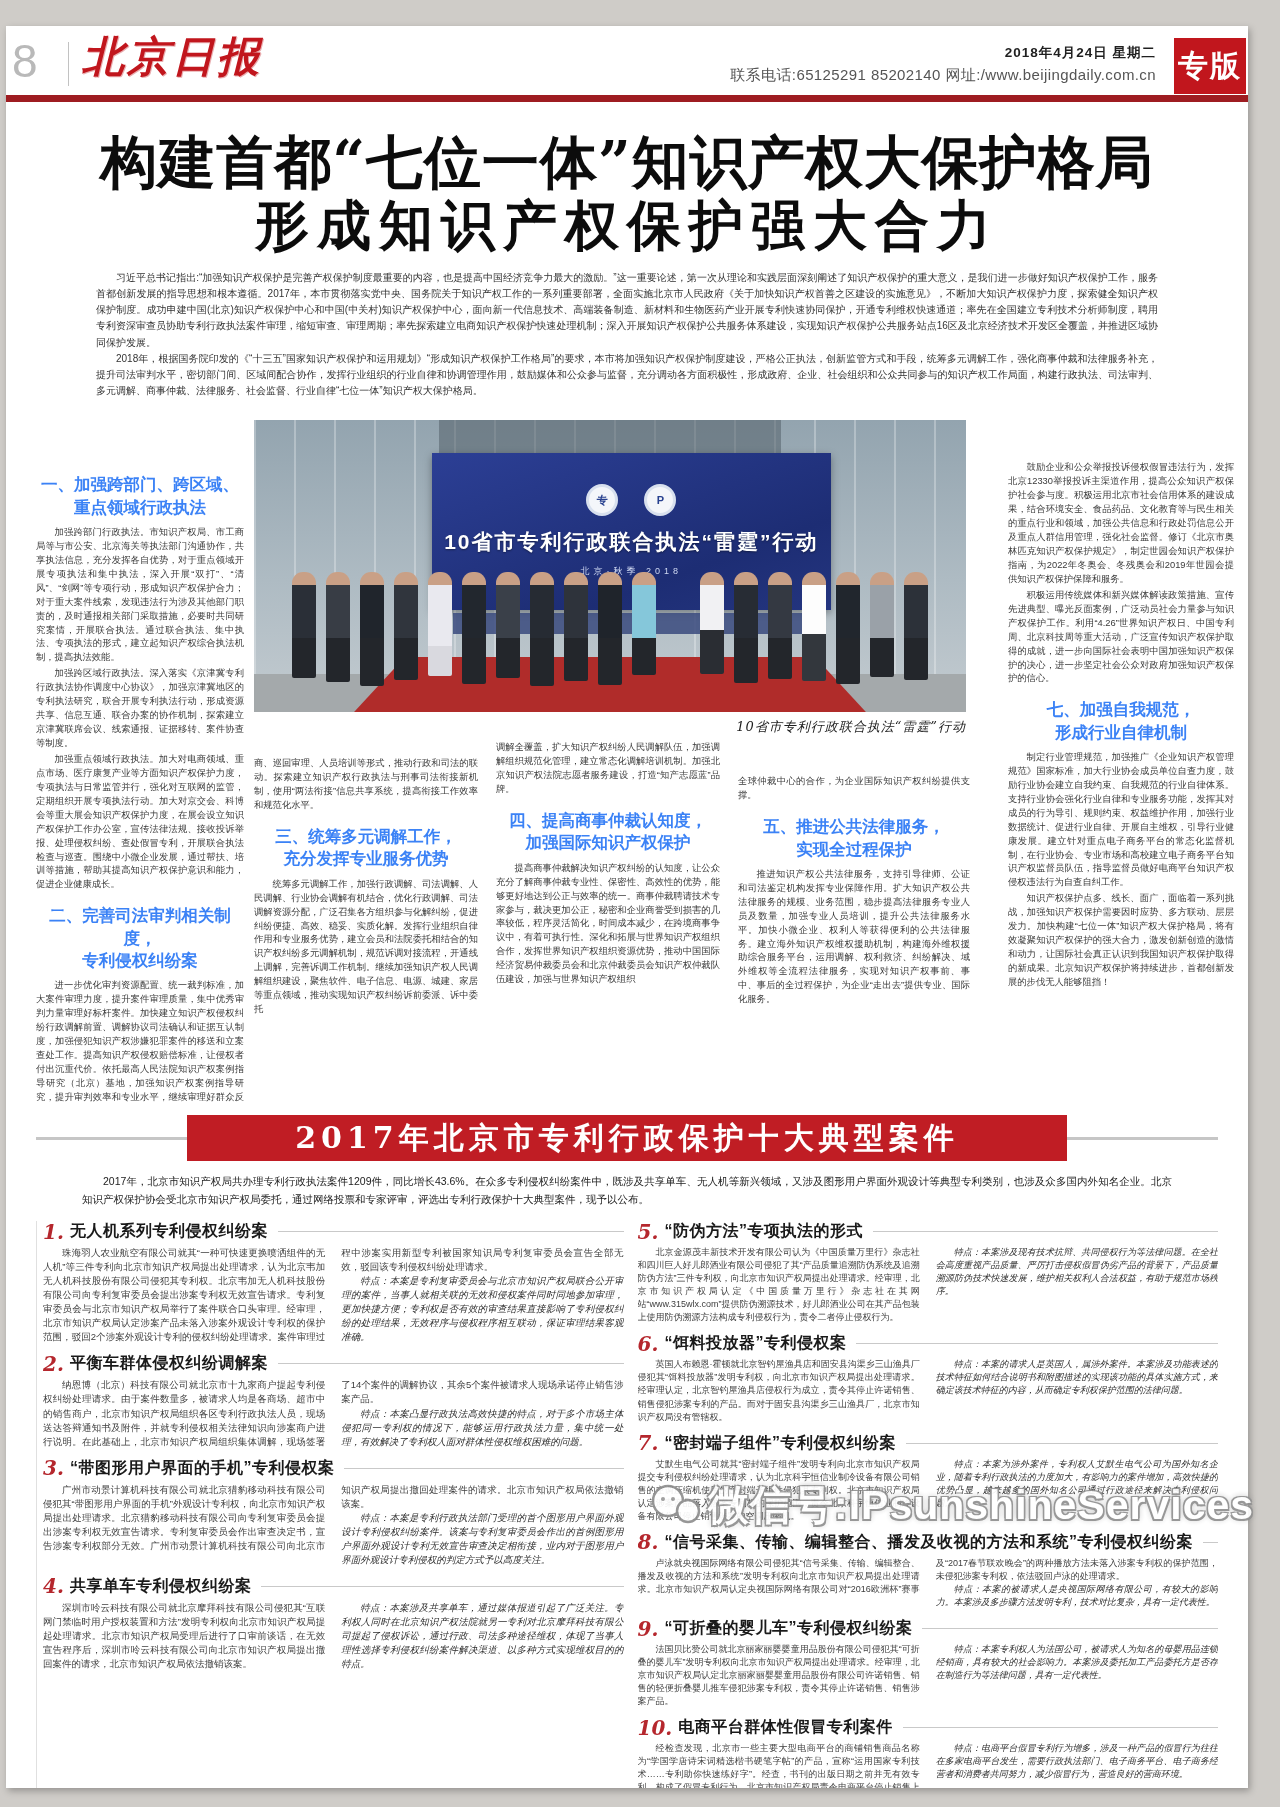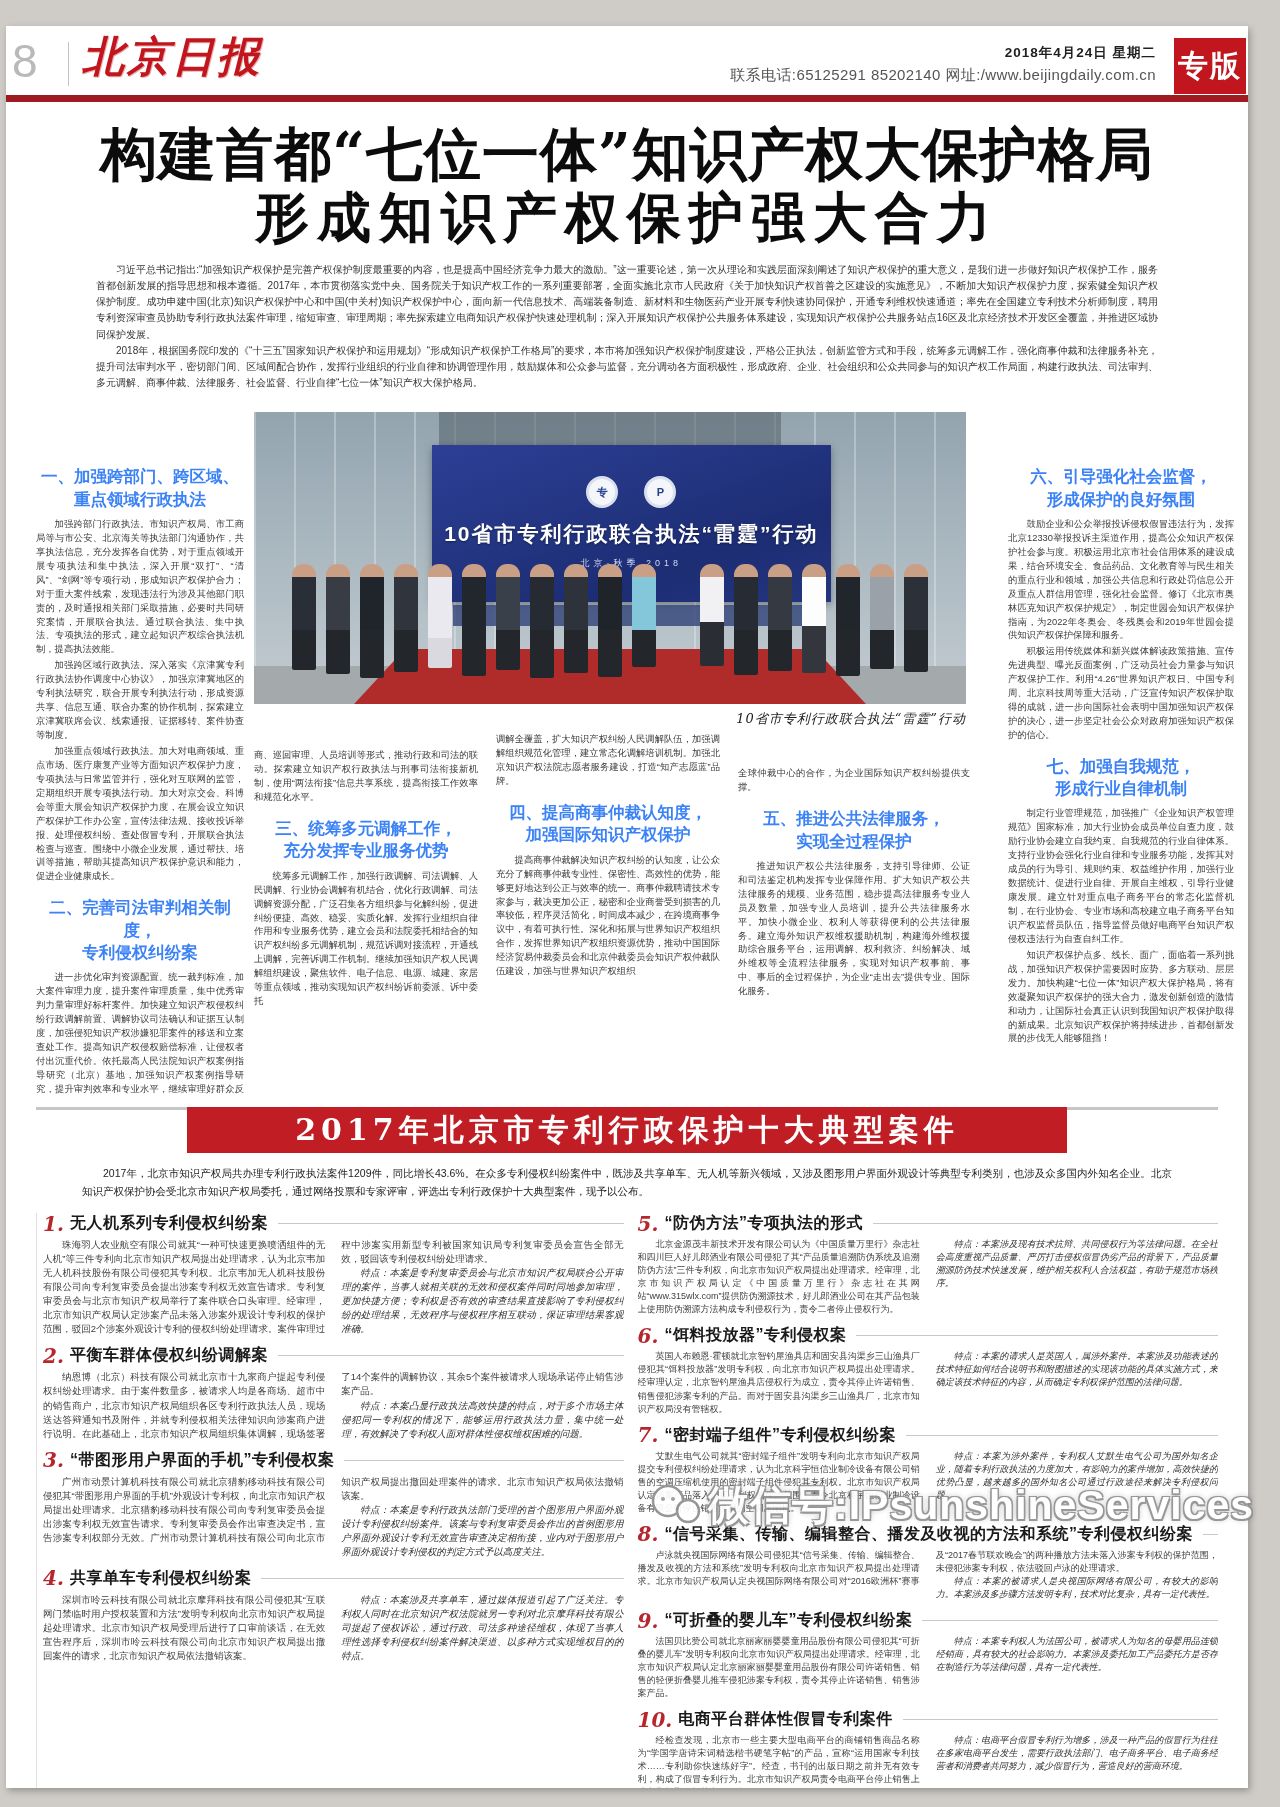--- a/index.html
+++ b/index.html
@@ -27,21 +27,21 @@
   .dateblock{position:absolute;right:92px;top:18px;text-align:right;}
   .dateblock .d1{font-size:13.5px;font-weight:bold;color:#1f1f1f;letter-spacing:1px;}
   .dateblock .d2{font-size:15px;color:#555;margin-top:4px;letter-spacing:.4px;}
   .edition{
     position:absolute;right:2px;top:12px;width:72px;height:56px;
     background:#c1161d;color:#fff;font-size:30px;font-weight:bold;
     display:flex;align-items:center;justify-content:center;letter-spacing:2px;
   }
   .hdr-rule{position:absolute;left:0;right:0;bottom:0;height:7px;background:#9e1c21;}
   
-  .headline{text-align:center;padding-top:20px;
+  .headline{text-align:center;padding-top:28px;
     font-family:"DejaVu Serif","Liberation Serif",serif;color:#0c0c0c;}
   .headline .h1{font-size:57px;font-weight:900;letter-spacing:1px;line-height:1.12;}
   .headline .h2{font-size:54px;font-weight:900;letter-spacing:8px;line-height:1.15;}
   
   .intro{margin:14px 90px 0 90px;font-size:10px;line-height:1.62;text-align:justify;color:#333;}
   .intro p{margin:0;text-indent:2em;}
   
   .article{position:relative;margin:6px 30px 0 30px;height:700px;font-size:9.3px;line-height:1.5;color:#3a3a3a;}
   .article p{margin:0 0 2px 0;text-indent:2em;text-align:justify;}
   .article p.lead{text-indent:0;}
@@ -97,21 +97,21 @@
   .person:nth-child(15){--suit:#343942;height:107px;}
   .person:nth-child(16){--suit:#fdfdfd;height:109px;background:linear-gradient(180deg,#c9a086 0 13px,#fdfdfd 13px 62px,#33373d 62px 100%);}
   .person:nth-child(17){--suit:#21262d;height:112px;}
   .person:nth-child(18){--suit:#9aa1a8;height:105px;}
   .person:nth-child(19){--suit:#2c3139;height:108px;}
   .caption{position:absolute;left:218px;top:312px;width:712px;text-align:right;
     font-family:"DejaVu Serif","Liberation Serif",serif;font-style:italic;
     font-size:13px;color:#1d1d1d;letter-spacing:1px;}
   
   .feature{position:relative;margin:10px 30px 0 30px;}
-  .banner-row{display:flex;align-items:flex-start;}
+  .banner-row{display:flex;align-items:center;}
   .banner-row::before,.banner-row::after{content:"";flex:1;height:3px;background:#c6c6c6;}
   .fbanner{
     width:880px;height:46px;background:#c01d24;color:#fff;
     display:flex;align-items:center;justify-content:center;
     font-size:30px;font-weight:900;letter-spacing:5px;
     font-family:"DejaVu Serif","Liberation Serif",serif;
   }
   .fintro{margin:12px auto 0 auto;width:1090px;font-size:10.5px;line-height:1.7;
     text-align:justify;color:#222;}
   .fintro p{margin:0;text-indent:2em;}
@@ -240,24 +240,20 @@
     <div class="col c-m3">
       <p class="lead">全球仲裁中心的合作，为企业国际知识产权纠纷提供支撑。</p>
       <div class="sec-h">
         <span>五、推进公共法律服务，</span><br>
         <span>实现全过程保护</span>
       </div>
       <p>推进知识产权公共法律服务，支持引导律师、公证和司法鉴定机构发挥专业保障作用。扩大知识产权公共法律服务的规模、业务范围，稳步提高法律服务专业人员及数量，加强专业人员培训，提升公共法律服务水平。加快小微企业、权利人等获得便利的公共法律服务。建立海外知识产权维权援助机制，构建海外维权援助综合服务平台，运用调解、权利救济、纠纷解决、域外维权等全流程法律服务，实现对知识产权事前、事中、事后的全过程保护，为企业“走出去”提供专业、国际化服务。</p>
     </div>
 
     <div class="col c-right">
-      <div class="sec-h">
-        <span>六、引导强化社会监督，</span><br>
-        <span>形成保护的良好氛围</span>
-      </div>
       <p>鼓励企业和公众举报投诉侵权假冒违法行为，发挥北京12330举报投诉主渠道作用，提高公众知识产权保护社会参与度。积极运用北京市社会信用体系的建设成果，结合环境安全、食品药品、文化教育等与民生相关的重点行业和领域，加强公共信息和行政处罚信息公开及重点人群信用管理，强化社会监督。修订《北京市奥林匹克知识产权保护规定》，制定世园会知识产权保护指南，为2022年冬奥会、冬残奥会和2019年世园会提供知识产权保护保障和服务。</p>
       <p>积极运用传统媒体和新兴媒体解读政策措施、宣传先进典型、曝光反面案例，广泛动员社会力量参与知识产权保护工作。利用“4.26”世界知识产权日、中国专利周、北京科技周等重大活动，广泛宣传知识产权保护取得的成就，进一步向国际社会表明中国加强知识产权保护的决心，进一步坚定社会公众对政府加强知识产权保护的信心。</p>
       <div class="sec-h">
         <span>七、加强自我规范，</span><br>
         <span>形成行业自律机制</span>
       </div>
       <p>制定行业管理规范，加强推广《企业知识产权管理规范》国家标准，加大行业协会成员单位自查力度，鼓励行业协会建立自我约束、自我规范的行业自律体系。支持行业协会强化行业自律和专业服务功能，发挥其对成员的行为导引、规则约束、权益维护作用，加强行业数据统计、促进行业自律、开展自主维权，引导行业健康发展。建立针对重点电子商务平台的常态化监督机制，在行业协会、专业市场和高校建立电子商务平台知识产权监督员队伍，指导监督员做好电商平台知识产权侵权违法行为自查自纠工作。</p>
       <p>知识产权保护点多、线长、面广，面临着一系列挑战，加强知识产权保护需要因时应势、多方联动、层层发力。加快构建“七位一体”知识产权大保护格局，将有效凝聚知识产权保护的强大合力，激发创新创造的激情和动力，让国际社会真正认识到我国知识产权保护取得的新成果。北京知识产权保护将持续进步，首都创新发展的步伐无人能够阻挡！</p>
     </div>
   </div>

